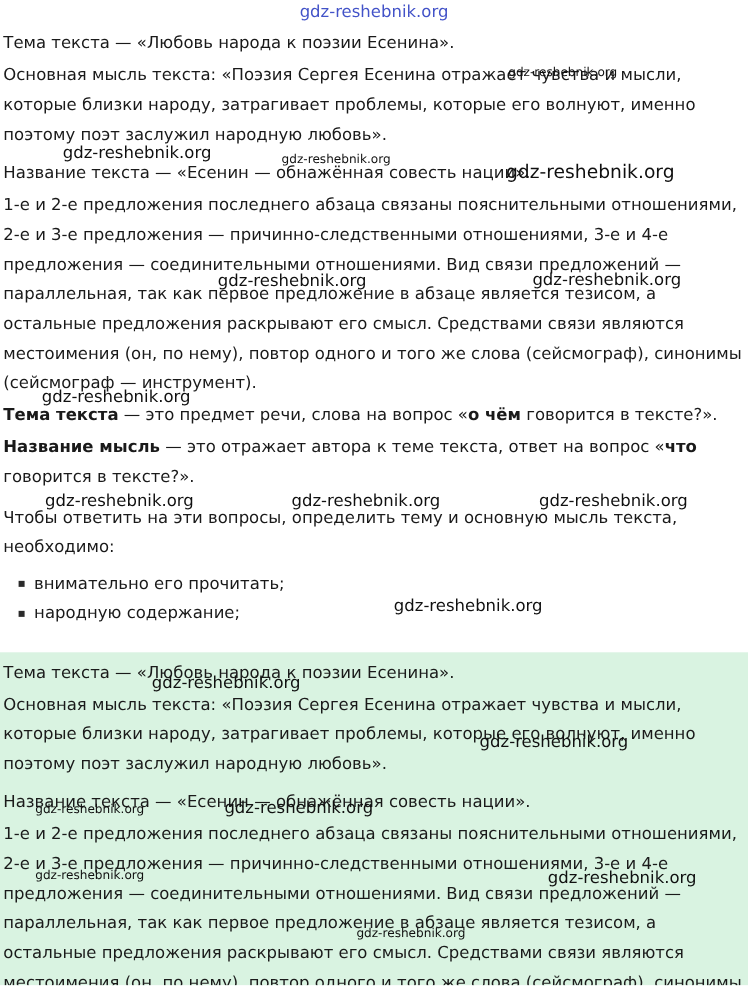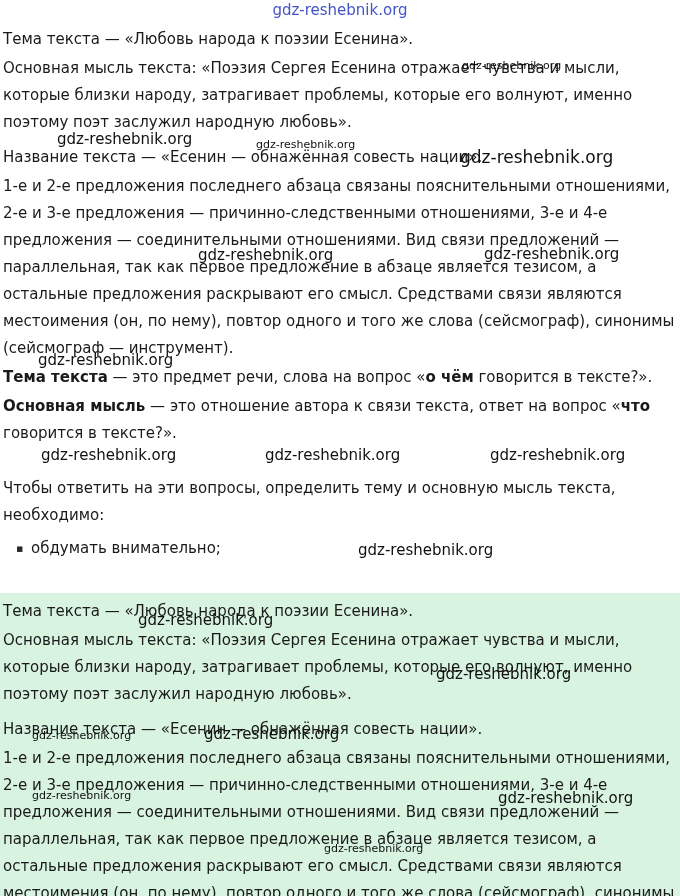--- a/index.html
+++ b/index.html
@@ -32,24 +32,25 @@
 <body>
 
 <div class="page">
 
   <div class="white-section">
     <p>Тема текста — «Любовь народа к поэзии Есенина».</p>
     <p class="gap-md">Основная мысль текста: «Поэзия Сергея Есенина отражает чувства и мысли, которые близки народу, затрагивает проблемы, которые его волнуют, именно поэтому поэт заслужил народную любовь».</p>
     <p>Название текста — «Есенин — обнажённая совесть нации».</p>
     <p>1-е и 2-е предложения последнего абзаца связаны пояснительными отношениями, 2-е и 3-е предложения — причинно-следственными отношениями, 3-е и 4-е предложения — соединительными отношениями. Вид связи предложений — параллельная, так как первое предложение в абзаце является тезисом, а остальные предложения раскрывают его смысл. Средствами связи являются местоимения (он, по нему), повтор одного и того же слова (сейсмограф), синонимы (сейсмограф — инструмент).</p>
     <p><span class="bold">Тема текста</span><span> — это предмет речи, слова на вопрос «</span><span class="bold">о чём</span><span> говорится в тексте?».</span></p>
-    <p class="gap-md"><span class="bold">Основная мысль</span><span> — это отношение автора к связи текста, ответ на вопрос «</span><span class="bold">что</span><span> говорится в тексте?».</span></p>
-    <p style="margin-top:28px">Чтобы ответить на эти вопросы, определить тему и основную мысль текста, необходимо:</p>
+    <p class="gap-md"><span class="bold">Название мысль</span><span> — это отражает автора к теме текста, ответ на вопрос «</span><span class="bold">что</span><span> говорится в тексте?».</span></p>
+    <p style="margin-top:10px">Чтобы ответить на эти вопросы, определить тему и основную мысль текста, необходимо:</p>
     <ul class="steps">
-      <li>обдумать внимательно;</li>
+      <li>внимательно его прочитать;</li>
+      <li>народную содержание;</li>
 
     </ul>
   </div>
 
   <div class="green-section">
     <p>Тема текста — «Любовь народа к поэзии Есенина».</p>
     <p class="gap-md">Основная мысль текста: «Поэзия Сергея Есенина отражает чувства и мысли, которые близки народу, затрагивает проблемы, которые его волнуют, именно поэтому поэт заслужил народную любовь».</p>
     <p>Название текста — «Есенин — обнажённая совесть нации».</p>
     <p>1-е и 2-е предложения последнего абзаца связаны пояснительными отношениями, 2-е и 3-е предложения — причинно-следственными отношениями, 3-е и 4-е предложения — соединительными отношениями. Вид связи предложений — параллельная, так как первое предложение в абзаце является тезисом, а остальные предложения раскрывают его смысл. Средствами связи являются местоимения (он, по нему), повтор одного и того же слова (сейсмограф), синонимы (сейсмограф — инструмент).</p>
   </div>

